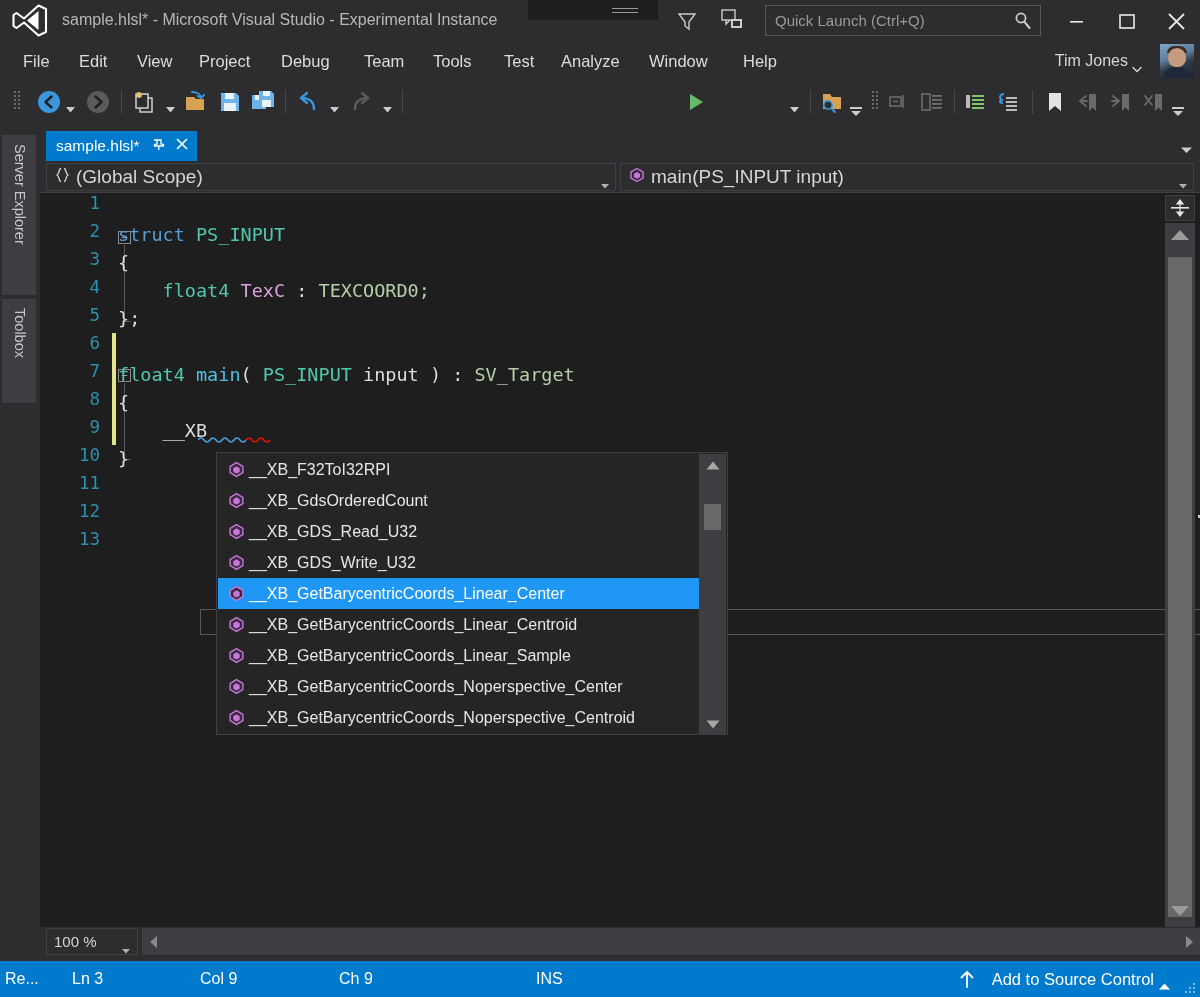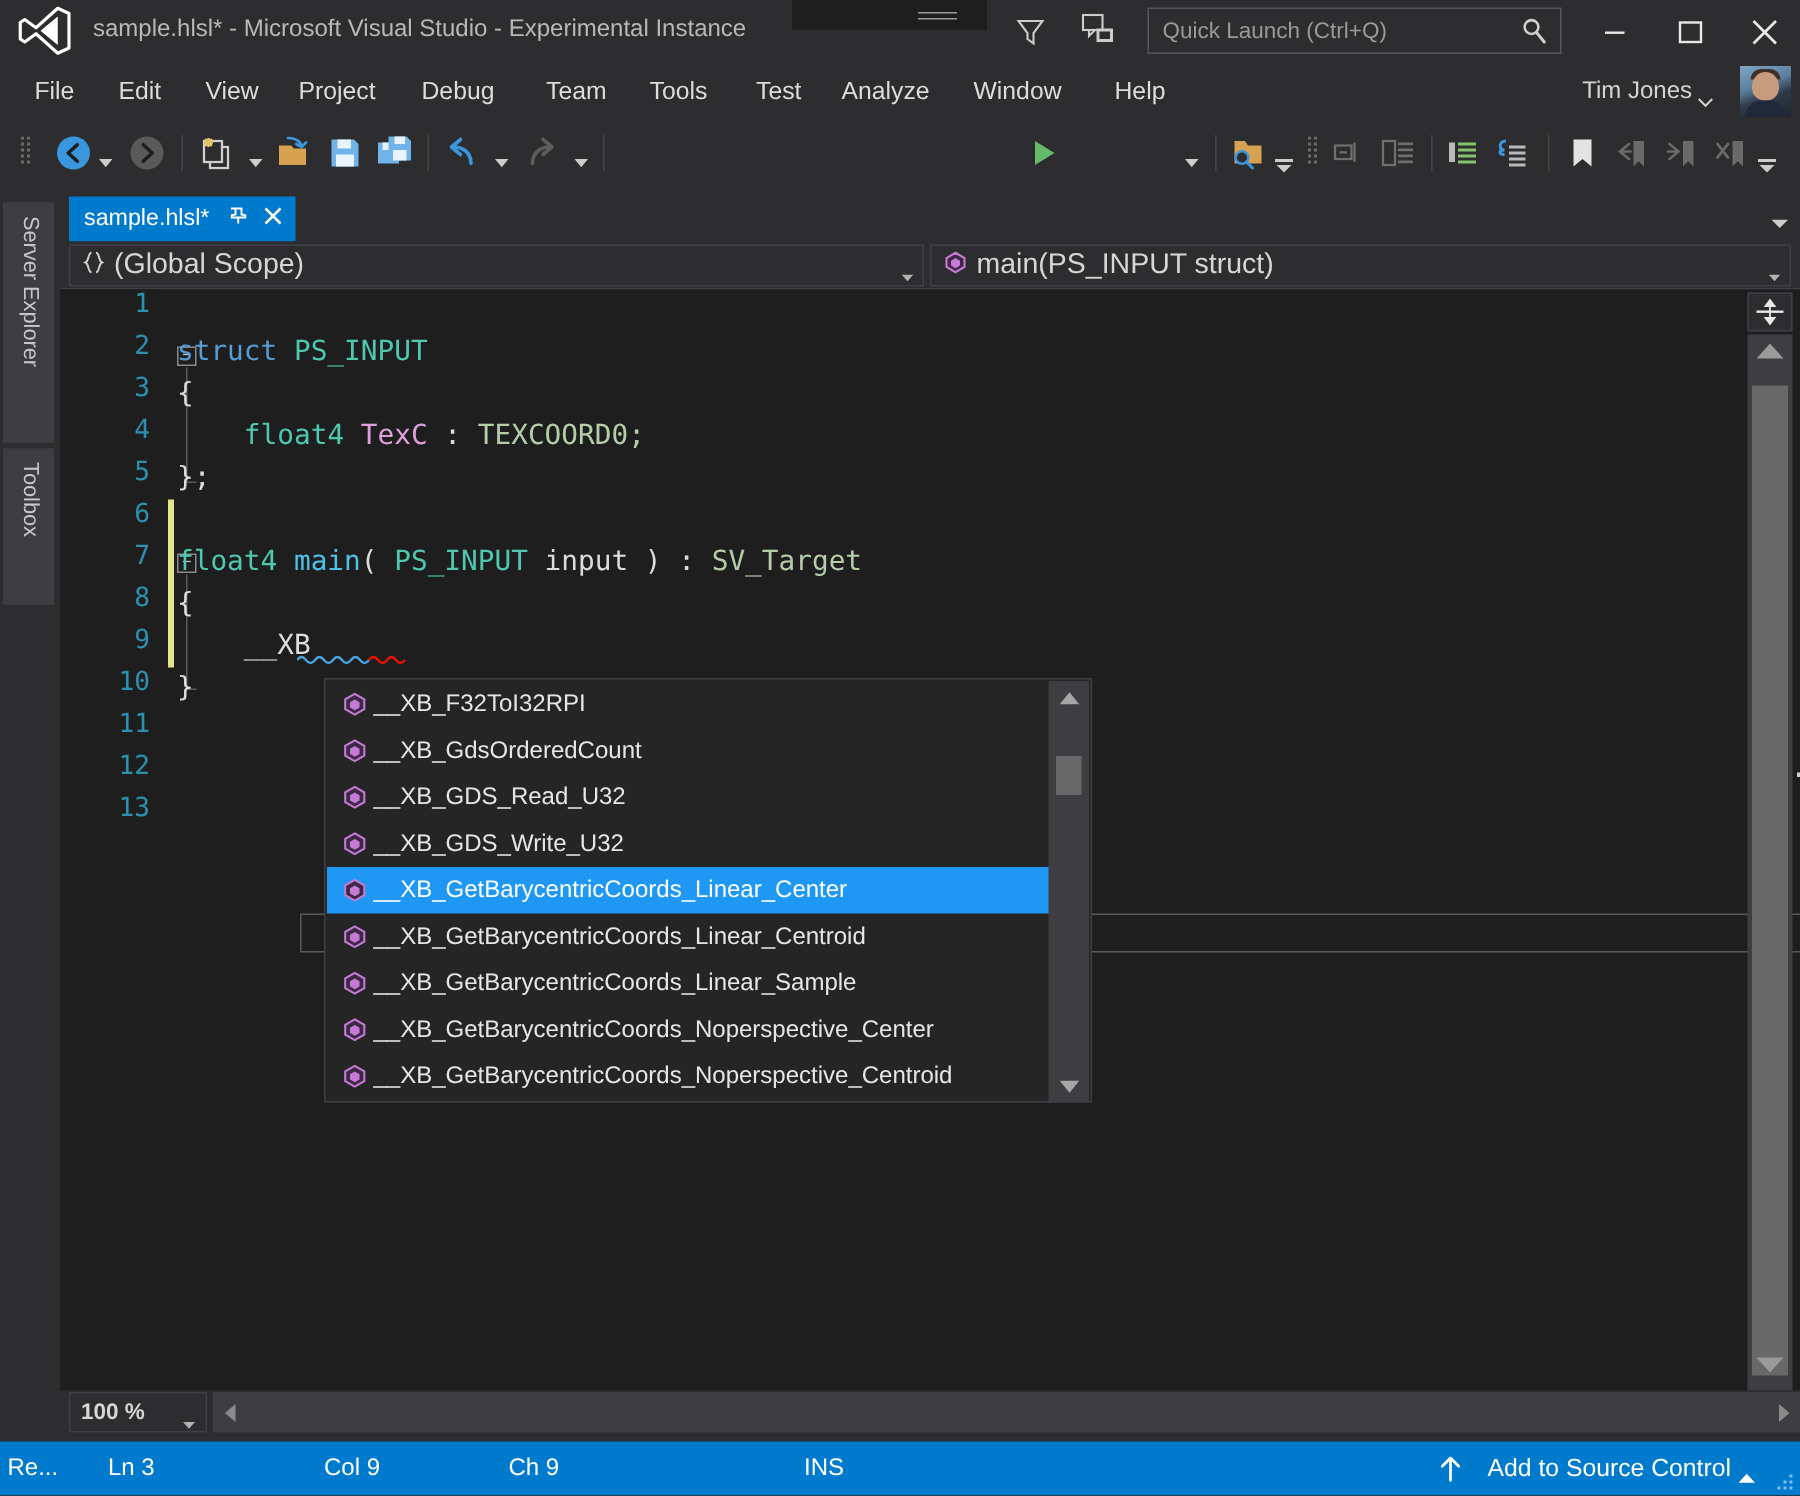--- a/index.html
+++ b/index.html
@@ -234,21 +234,21 @@
   }
   .vthumb{
     position:absolute; left:1128px; top:126px; width:24px; height:660px; background:#686868; cursor:pointer;
   }
   .v-up{ position:absolute; left:1130px; top:96px; cursor:pointer; }
   .v-dn{ position:absolute; left:1130px; top:772px; cursor:pointer; }
   .mark-caret{ position:absolute; left:1158px; top:384px; width:20px; height:3px; background:#d0d0d0;}
 
   
   .hzone{
-    position:absolute; left:0; top:796px; width:1160px; height:30px; background:#2d2d30;font-weight:bold;
+    position:absolute; left:0; top:796px; width:1160px; height:30px; background:#2d2d30;
   }
   .zoombox{
     position:absolute; left:6px; top:1px; width:92px; height:27px;
     background:#2d2d30; border:1px solid #3f3f46; cursor:pointer;
   }
   .zoombox .zt{ position:absolute; left:7px; top:4px; font-size:15px; color:#d6d6d6;}
   .zoombox .cc{ position:absolute; right:7px; top:11px;}
   .htrack{
     position:absolute; left:102px; top:1px; width:1058px; height:27px; background:#3e3e42;
   }
@@ -649,21 +649,21 @@
             </svg>
         </span>
       </div>
       <div class="navcombo" style="left:580px; width:574px;">
         <span class="ico">
           <svg width="16" height="16" viewBox="0 0 16 16">
             <path d="M8 1.5 L14 5 V11 L8 14.5 L2 11 V5 Z" fill="#3c2a45" stroke="#c679d6" stroke-width="1.4"></path>
             <path d="M8 5 L11 6.8 V10 L8 11.8 L5 10 V6.8 Z" fill="#c679d6"></path>
           </svg>
         </span>
-        <span class="txt">main(PS_INPUT struct)</span>
+        <span class="txt">main(PS_INPUT input)</span>
         <span class="cc">
           <svg width="8" height="5" viewBox="0 0 8 5">
               <path d="M0 0 L4 4.5 L8 0 Z" fill="#b0b0b0"></path>
             </svg>
         </span>
       </div>
     </div>
 
     <div class="code-host">
 
@@ -867,21 +867,21 @@
         <svg width="14" height="9" viewBox="0 0 14 9">
             <path d="M7 8.5 L0.5 0.5 L13.5 0.5 Z" fill="#a6a6a6"></path>
           </svg>
       </div>
     </div>
   </div>
 
   <div class="statusbar">
     <div class="st" style="left:5px">Re...</div>
     <div class="st" style="left:72px">Ln 3</div>
-    <div class="st" style="left:216px">Col 9</div>
+    <div class="st" style="left:200px">Col 9</div>
     <div class="st" style="left:339px">Ch 9</div>
     <div class="st" style="left:536px">INS</div>
 
     <div class="src-up">
       <svg width="16" height="17" viewBox="0 0 16 17">
         <path d="M8 1 L8 16 M2.5 6.5 L8 1 L13.5 6.5" fill="none" stroke="#ffffff" stroke-width="1.8" stroke-linecap="round" stroke-linejoin="round"></path>
       </svg>
     </div>
     <div class="st-src">Add to Source Control</div>
     <div class="src-caret">

